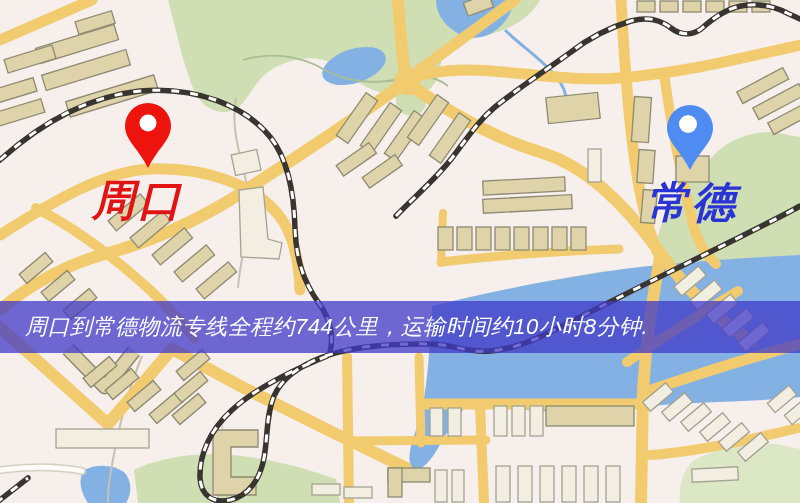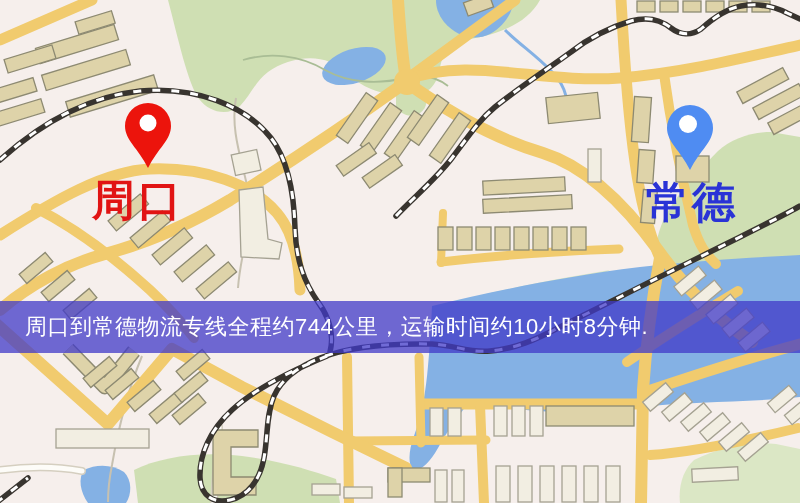--- a/index.html
+++ b/index.html
@@ -1,19 +1,20 @@
 <!DOCTYPE html>
 <html><head>
 <meta charset="utf-8">
 <style>
   html,body{margin:0;padding:0;background:#222;}
   .stage{
     position:relative;width:800px;height:503px;overflow:hidden;
     font-family:"Liberation Sans","DejaVu Sans",sans-serif;
     background:#f6efec;
+    font-style:italic;
   }
   .stage svg{position:absolute;left:0;top:0;}
   .park{fill:#cfdfb3;stroke:none;}
   .park2{fill:#dbe7c5;stroke:none;}
   .water{fill:#84b1e4;stroke:none;}
   .contour{fill:none;stroke:#c7c1b0;stroke-width:2;}
   .contour-g{fill:none;stroke:#a9bd95;stroke-width:1.8;}
   .ry{fill:none;stroke:#f1cb6e;stroke-linecap:round;stroke-linejoin:round;}
   .wr-c{fill:none;stroke:#d5cfc0;stroke-width:8;stroke-linecap:round;}
   .wr{fill:none;stroke:#fdfcf8;stroke-width:5;stroke-linecap:round;}

